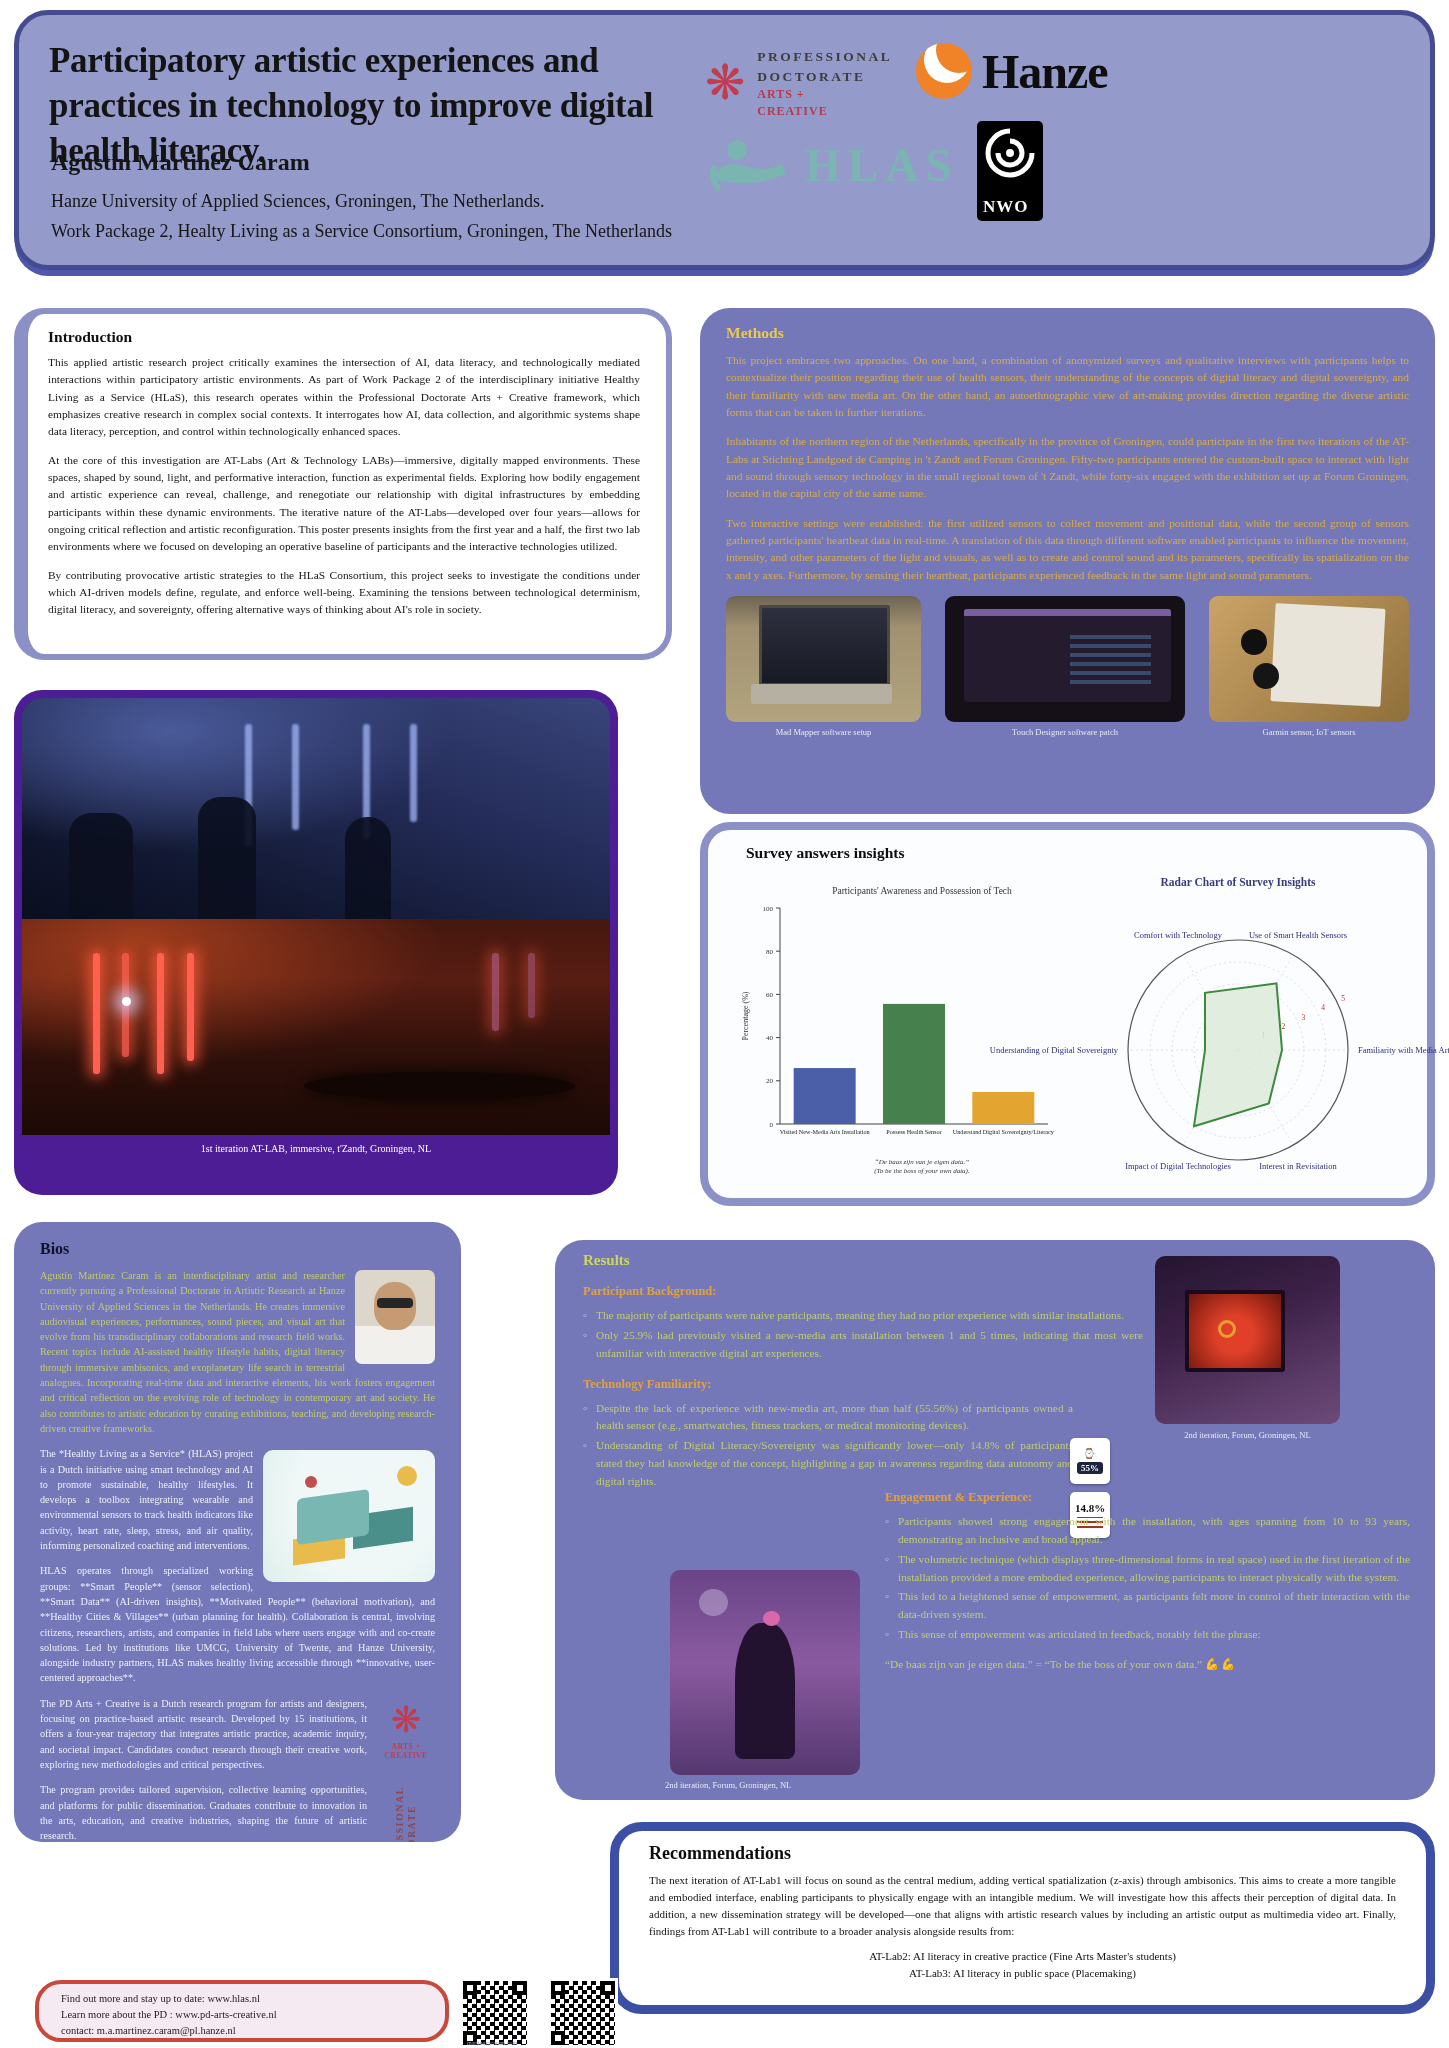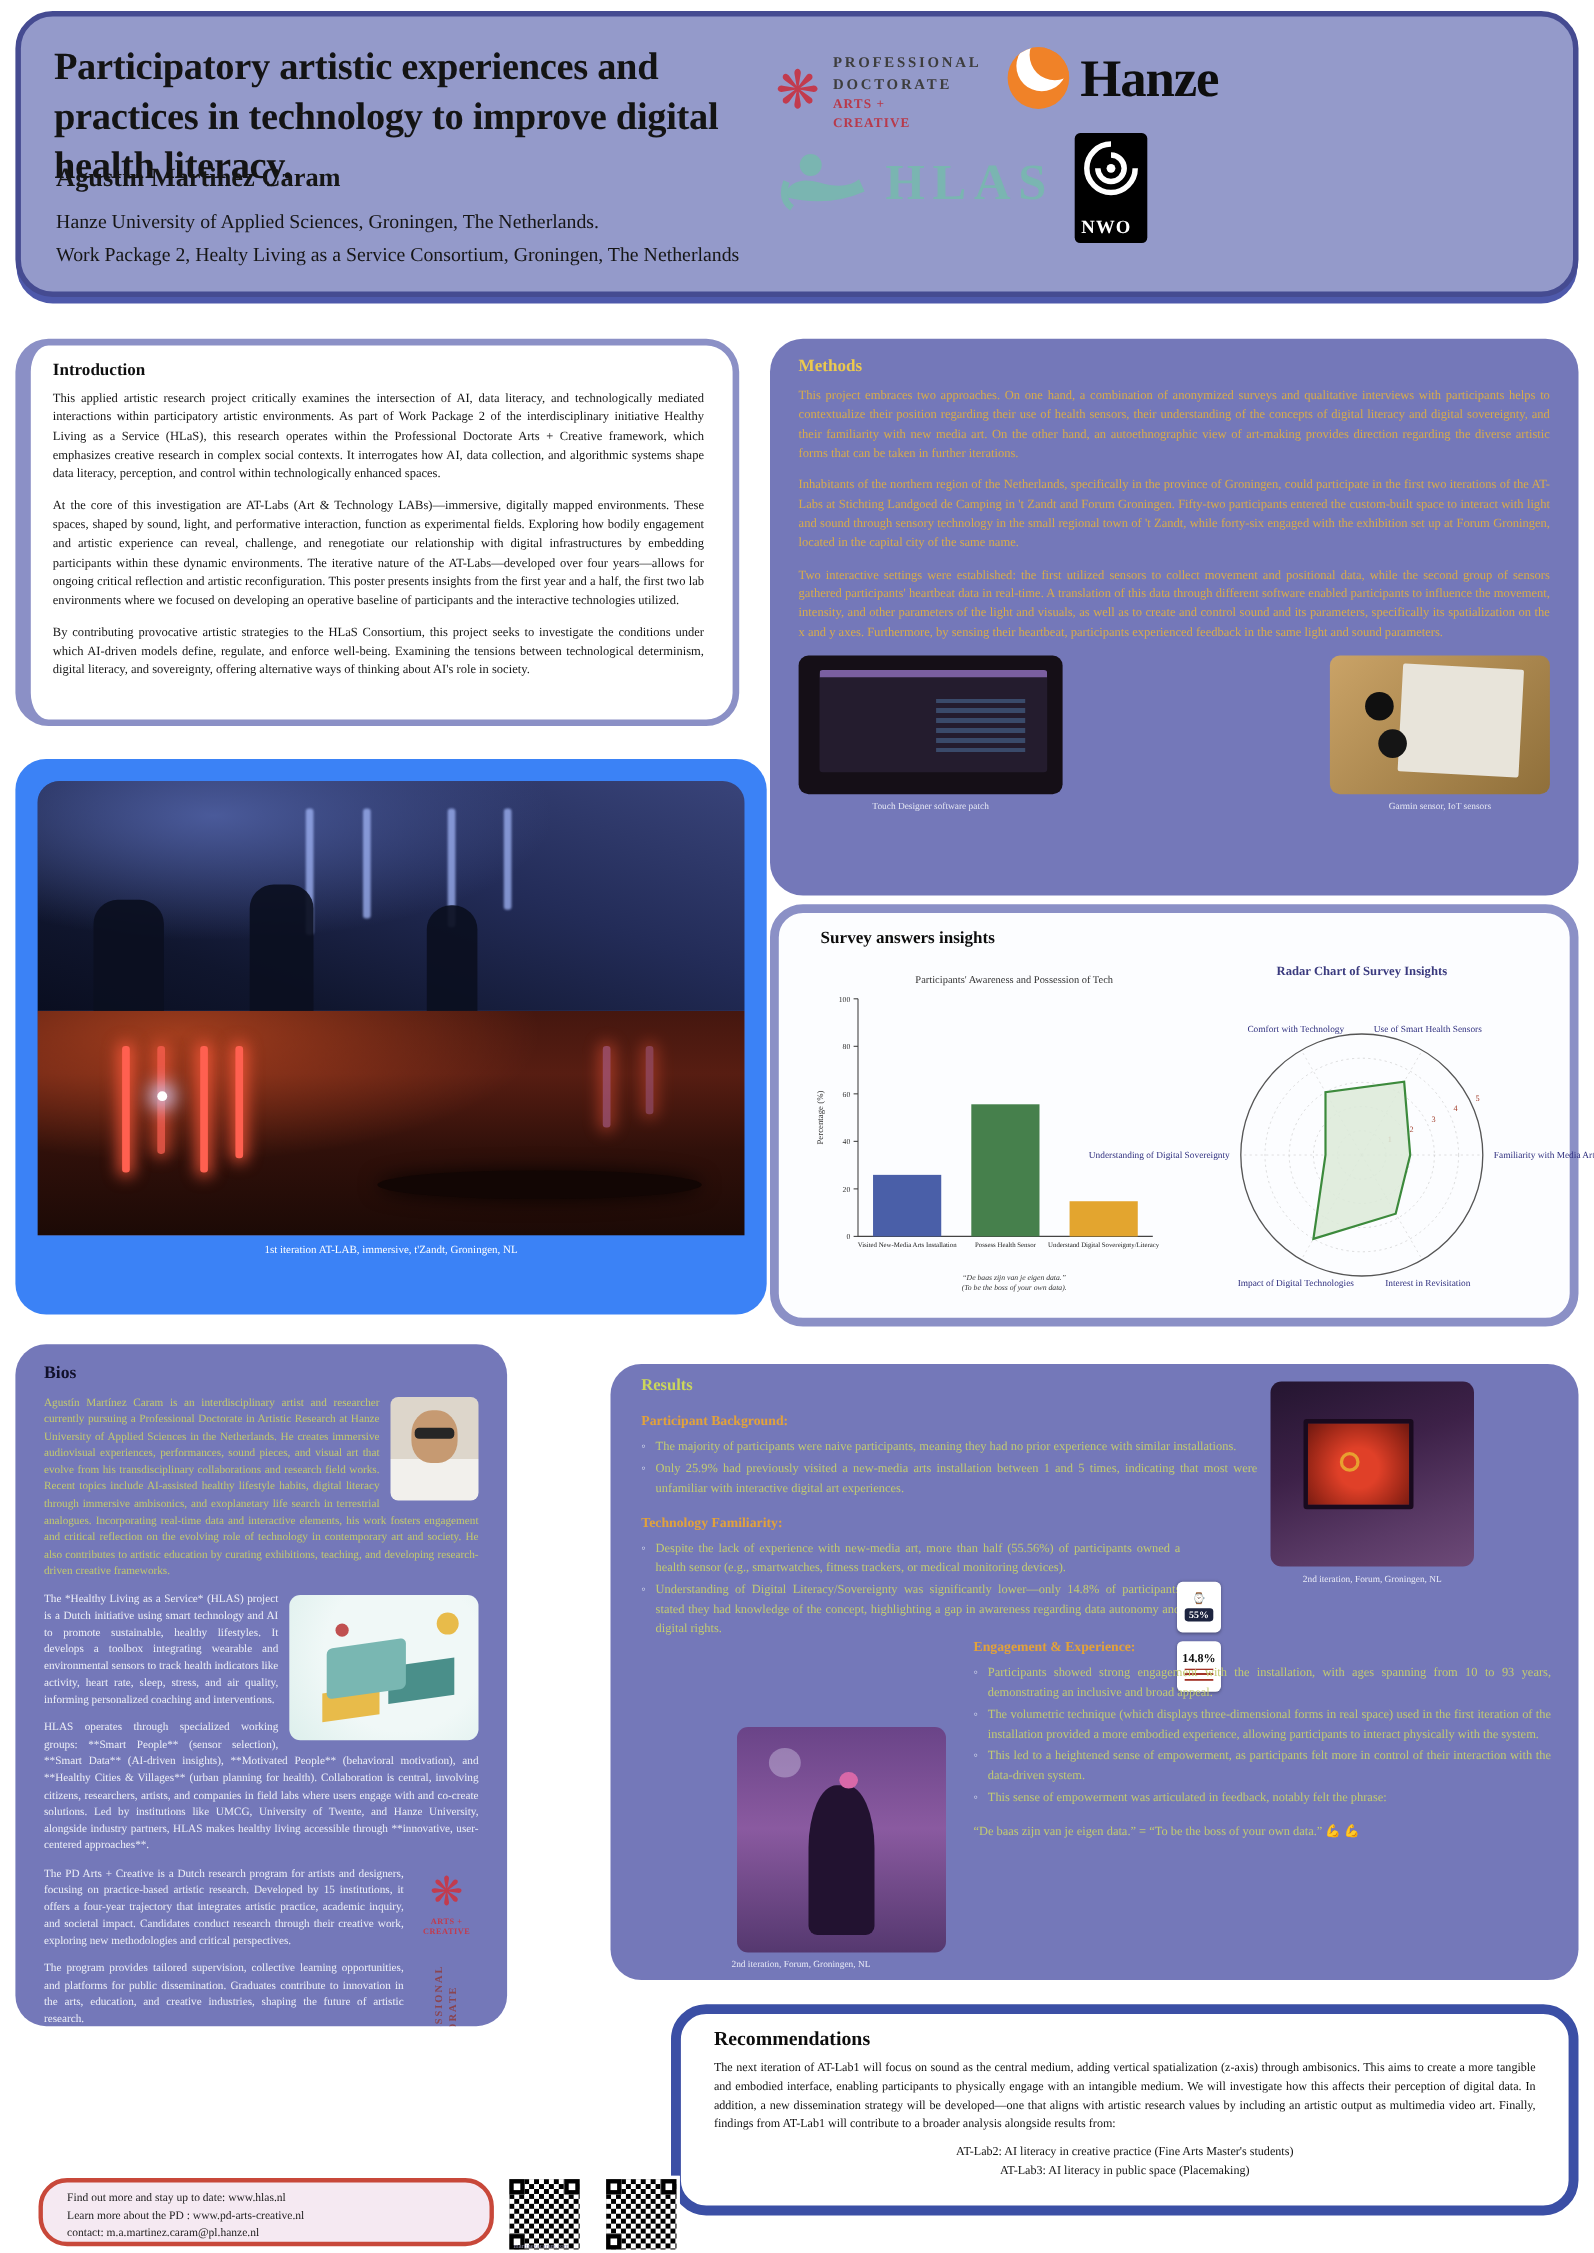--- a/index.html
+++ b/index.html
@@ -56,21 +56,21 @@
   .m2::after{content:"";position:absolute;left:52%;top:30%;width:34%;height:40%;
              background:repeating-linear-gradient(0deg,#3a4a6a 0 4px,#241c2e 4px 9px);}
   .m3{width:200px;background:linear-gradient(135deg,#caa367,#8f6f3a);}
   .m3::before{content:"";position:absolute;left:32%;top:8%;width:55%;height:78%;
               background:#e8e4da;transform:rotate(3deg);border-radius:2px;}
   .m3::after{content:"";position:absolute;left:16%;top:26%;width:26px;height:26px;border-radius:50%;
              background:#101010;box-shadow:12px 34px 0 #151515;}
   .m-cap{margin-top:5px;font-size:8.5px;color:#e6e8f4;}
 
   
-  .left-photo{left:14px;top:690px;width:683px;height:505px;background:#3b82f6;border-radius:28px;padding:20px;}
+  .left-photo{left:14px;top:690px;width:604px;height:505px;background:#4c1d95;border-radius:28px;padding:8px;}
   .lp-inner{height:calc(100% - 26px);border-radius:20px;overflow:hidden;display:flex;flex-direction:column;}
   .ph-top{flex:1.02;position:relative;background:
       radial-gradient(ellipse at 25% 15%,#4a5a9a 0%,rgba(74,90,154,0) 45%),
       linear-gradient(200deg,#39447a 0%,#232c58 40%,#10162e 78%,#0a0e20 100%);}
   .ph-top .bar{position:absolute;top:12%;width:7px;height:55%;background:rgba(160,180,245,.75);
                filter:blur(1px);border-radius:3px;}
   .ph-top .fig{position:absolute;bottom:0;background:#0b0f20;border-radius:22px 22px 0 0;opacity:.92;}
   .ph-bottom{flex:1;position:relative;background:
       radial-gradient(ellipse at 20% 10%,rgba(230,90,40,.55) 0%,rgba(230,90,40,0) 45%),
       linear-gradient(180deg,#45170f 0%,#571d12 28%,#30100a 62%,#1c0a06 100%);}
@@ -222,20 +222,24 @@
     <p>At the core of this investigation are AT-Labs (Art &amp; Technology LABs)—immersive, digitally mapped environments. These spaces, shaped by sound, light, and performative interaction, function as experimental fields. Exploring how bodily engagement and artistic experience can reveal, challenge, and renegotiate our relationship with digital infrastructures by embedding participants within these dynamic environments. The iterative nature of the AT-Labs—developed over four years—allows for ongoing critical reflection and artistic reconfiguration. This poster presents insights from the first year and a half, the first two lab environments where we focused on developing an operative baseline of participants and the interactive technologies utilized.</p>
     <p>By contributing provocative artistic strategies to the HLaS Consortium, this project seeks to investigate the conditions under which AI-driven models define, regulate, and enforce well-being. Examining the tensions between technological determinism, digital literacy, and sovereignty, offering alternative ways of thinking about AI's role in society.</p>
   </div>
 
   <div class="box methods">
     <h2>Methods</h2>
     <p>This project embraces two approaches. On one hand, a combination of anonymized surveys and qualitative interviews with participants helps to contextualize their position regarding their use of health sensors, their understanding of the concepts of digital literacy and digital sovereignty, and their familiarity with new media art. On the other hand, an autoethnographic view of art-making provides direction regarding the diverse artistic forms that can be taken in further iterations.</p>
     <p>Inhabitants of the northern region of the Netherlands, specifically in the province of Groningen, could participate in the first two iterations of the AT-Labs at Stichting Landgoed de Camping in 't Zandt and Forum Groningen. Fifty-two participants entered the custom-built space to interact with light and sound through sensory technology in the small regional town of 't Zandt, while forty-six engaged with the exhibition set up at Forum Groningen, located in the capital city of the same name.</p>
     <p>Two interactive settings were established: the first utilized sensors to collect movement and positional data, while the second group of sensors gathered participants' heartbeat data in real-time. A translation of this data through different software enabled participants to influence the movement, intensity, and other parameters of the light and visuals, as well as to create and control sound and its parameters, specifically its spatialization on the x and y axes. Furthermore, by sensing their heartbeat, participants experienced feedback in the same light and sound parameters.</p>
     <div class="photos-row">
+      <div class="m-col">
+        <div class="m-photo m1"></div>
+        <div class="m-cap">Mad Mapper software setup</div>
+      </div>
       <div class="m-col">
         <div class="m-photo m2"></div>
         <div class="m-cap">Touch Designer software patch</div>
       </div>
       <div class="m-col">
         <div class="m-photo m3"></div>
         <div class="m-cap">Garmin sensor, IoT sensors</div>
       </div>
     </div>
   </div>

